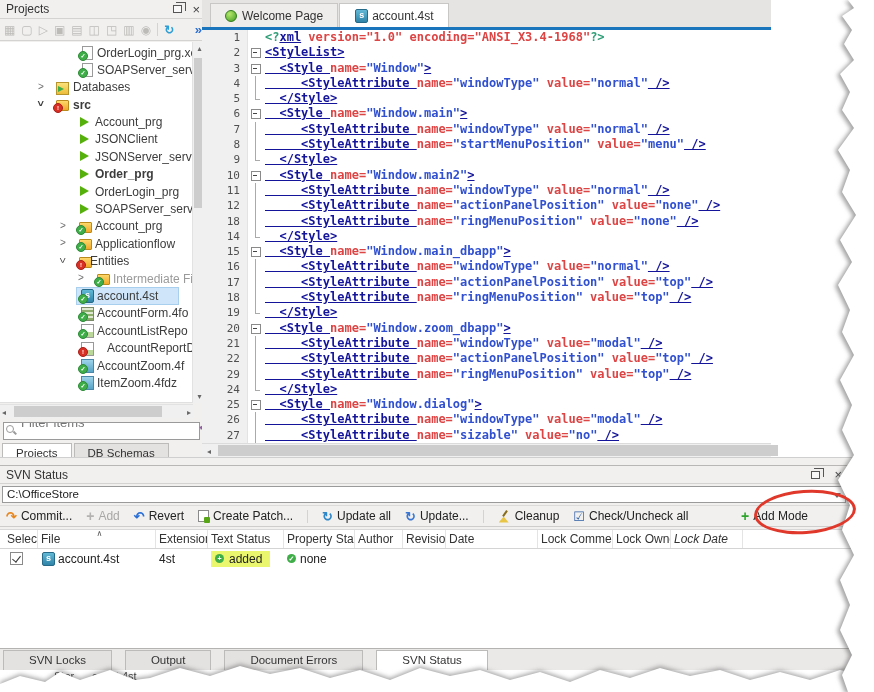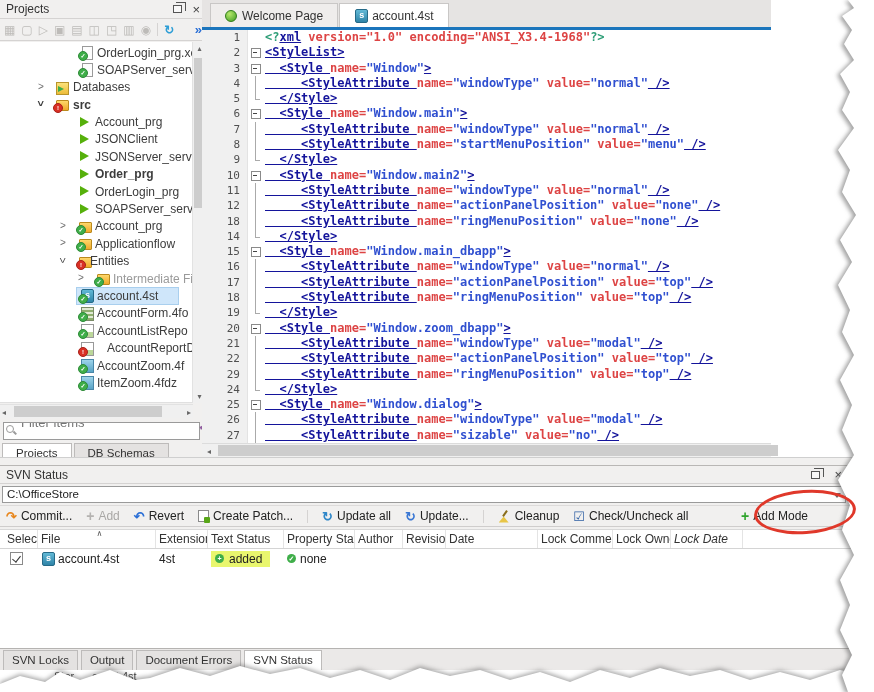--- a/index.html
+++ b/index.html
@@ -138,21 +138,21 @@
 .trow { display:flex; height:19px; align-items:center; font-size:12px; color:#222; }
 .tcell { flex:none; padding:0 3px; display:flex; align-items:center; gap:4px; overflow:hidden; white-space:nowrap; }
 .checkbox { width:13px; height:13px; border:1px solid #8a8a8a; background:#fff; position:relative; margin-left:3px; }
 .checkbox::after { content:""; position:absolute; left:3px; top:1px; width:4px; height:7px; border:solid #333; border-width:0 1.6px 1.6px 0; transform:rotate(38deg); }
 .row-file-icon { position:relative; width:13px; height:13px; flex:none; }
 .status-pill { display:flex; align-items:center; gap:5px; background:#e9f66e; padding:1px 8px 1px 4px; }
 .scircle { width:9px; height:9px; border-radius:50%; background:#3fae49; color:#fff; font-size:7px; line-height:9px; text-align:center; font-weight:bold; flex:none; }
 
 
 #bottom-tabs { position:absolute; left:0; top:648px; width:874px; height:22px; background:#ebe9e8; border-top:1px solid #b5b3b1; display:flex; align-items:flex-end; padding-left:3px; }
-.btab { font-size:11.5px; color:#333; padding:3px 8px 4px; background:#e4e2e1; border:1px solid #bdbbba; border-bottom:none; margin-right:3px; }
+.btab { font-size:11.5px; color:#333; padding:3px 25px 4px; background:#e4e2e1; border:1px solid #bdbbba; border-bottom:none; margin-right:13px; }
 .btab.active { background:#fff; }
 #fragments { position:absolute; left:0; top:670px; width:874px; height:22px; font-size:11px; color:#3a3a3a; }
 #fragments span { position:absolute; top:0; }
 
 .tear { position:absolute; z-index:30; pointer-events:none; }
 #tear-right { right:0; top:0; width:46px; height:692px; }
 #tear-right path { fill:#fff; filter:drop-shadow(-3px 1px 2px rgba(90,90,90,0.55)); }
 #tear-bottom { left:0; bottom:0; width:874px; height:34px; }
 #tear-bottom path { fill:#fff; filter:drop-shadow(0 -2px 2px rgba(90,90,90,0.5)); }
 

